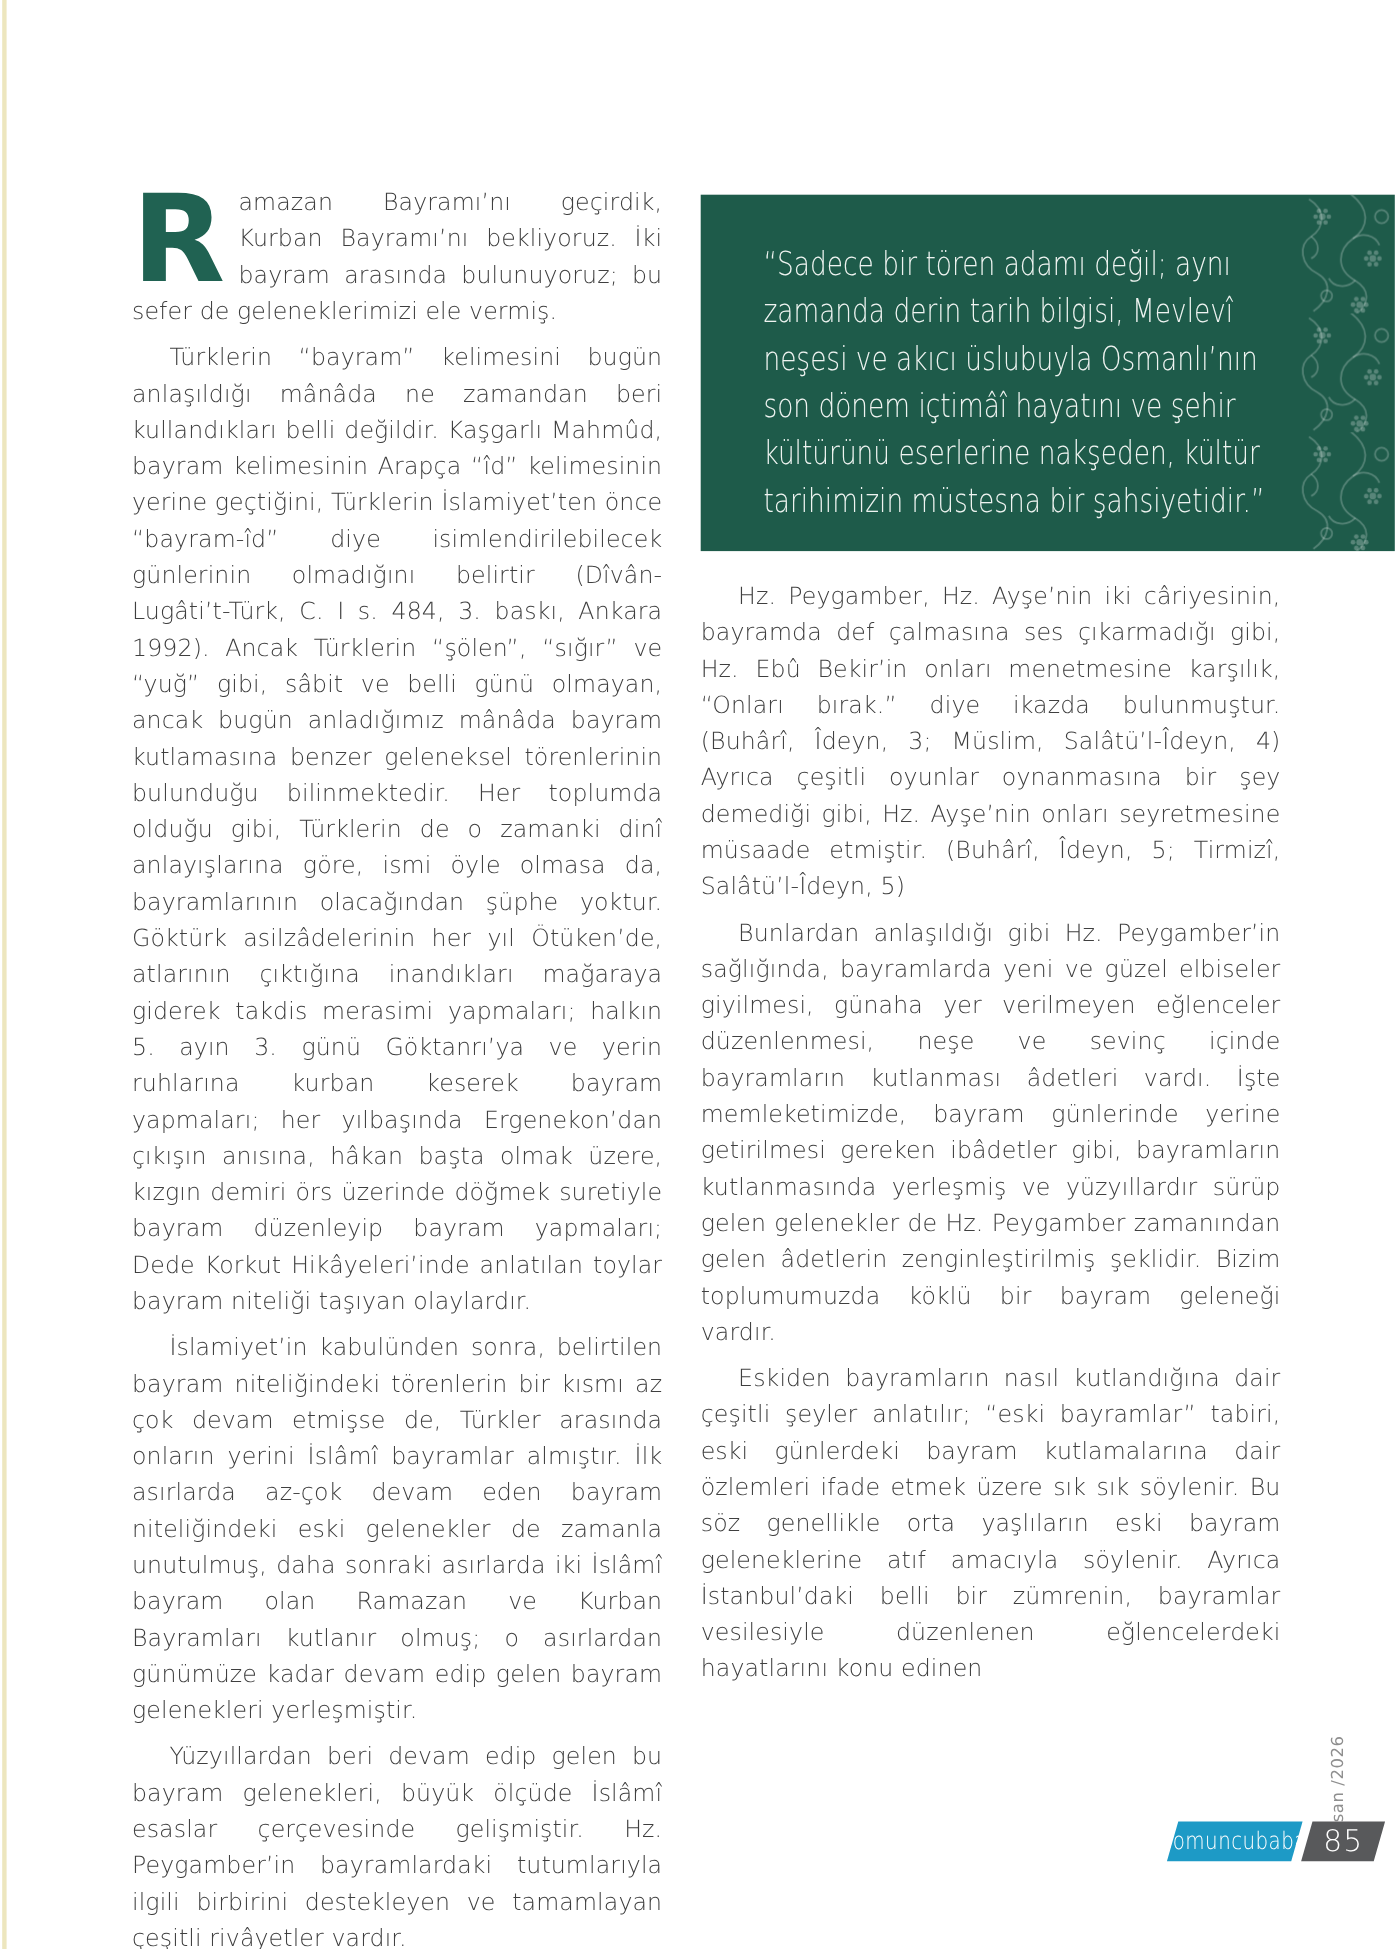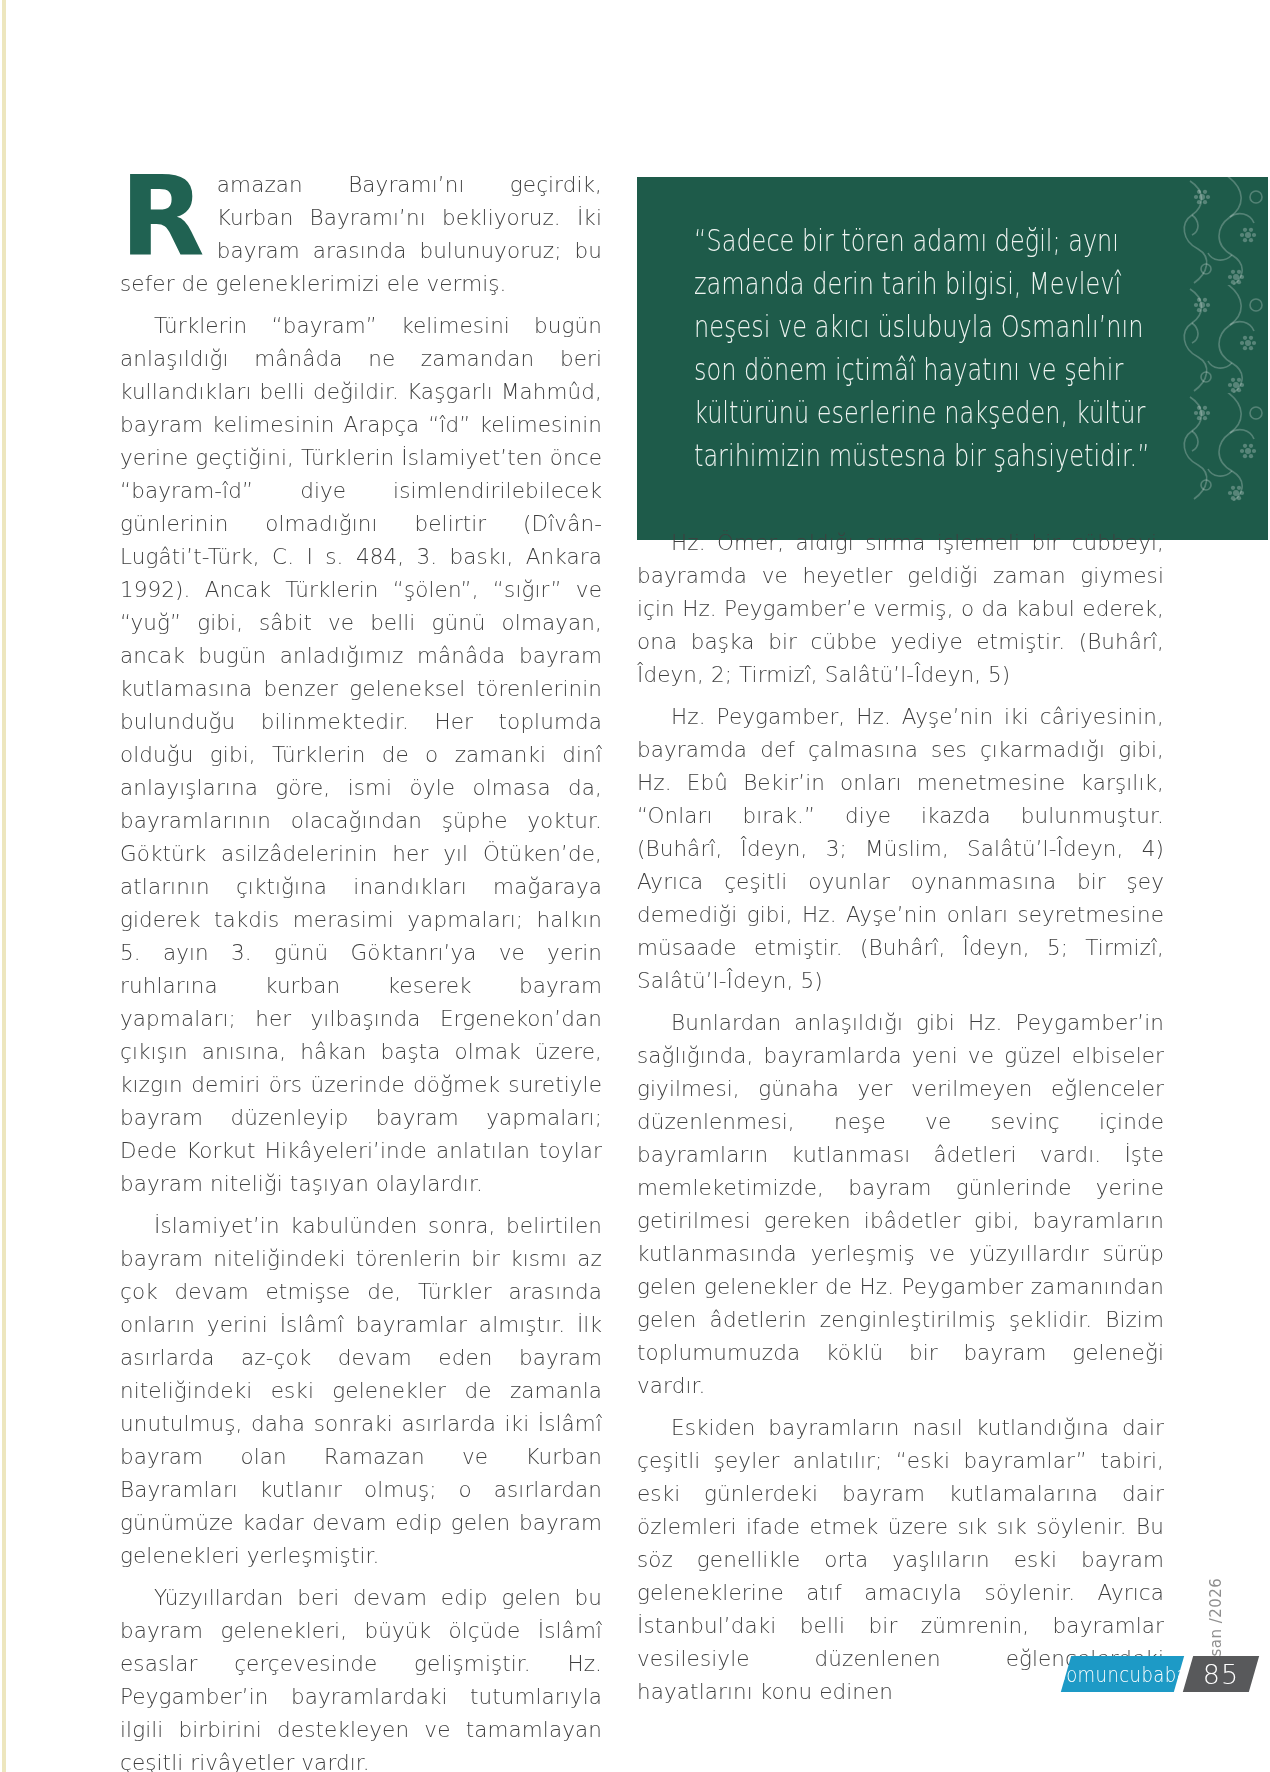--- a/index.html
+++ b/index.html
@@ -31,21 +31,21 @@
   .dropcap{
     float:left;
     font-size:110px;
     line-height:86px;
     color:#206252;
     font-weight:600;
     margin:6px 12px 2px 0;
   }
   
   .quote-box{
-    position:absolute;left:637px;top:177px;width:631px;height:363px;
+    position:absolute;left:637px;top:177px;width:631px;height:324px;
     background:#1E5B4A;
   }
   .quote-text{
     position:absolute;left:57px;top:42px;width:585px;
     color:#EFF4F1;
     font-size:30px;
     line-height:43px;
     font-weight:300;
     transform:scaleX(0.8);
     transform-origin:0 0;
@@ -133,21 +133,20 @@
           <use href="#rosette" x="70" y="58"></use>
           <use href="#rosette" x="24" y="20"></use>
           <use href="#rosette" x="58" y="100"></use>
         </pattern>
       </defs>
       <rect x="0" y="0" width="90" height="324" fill="url(#arab)"></rect>
     </svg>
   </div>
 
   <div id="right-col" class="col">
-    <p class="indent">Hz. Ömer, aldığı sırma işlemeli bir cübbeyi, bayramda ve heyetler geldiği zaman giymesi için Hz. Peygamber’e vermiş, o da kabul ederek, ona başka bir cübbe yediye etmiştir. (Buhârî, Îdeyn, 2; Tirmizî, Salâtü’l-Îdeyn, 5)</p>
     <p class="indent">Hz. Peygamber, Hz. Ayşe’nin iki câriyesinin, bayramda def çalmasına ses çıkarmadığı gibi, Hz. Ebû Bekir’in onları menetmesine karşılık, “Onları bırak.” diye ikazda bulunmuştur. (Buhârî, Îdeyn, 3; Müslim, Salâtü’l-Îdeyn, 4) Ayrıca çeşitli oyunlar oynanmasına bir şey demediği gibi, Hz. Ayşe’nin onları seyretmesine müsaade etmiştir. (Buhârî, Îdeyn, 5; Tirmizî, Salâtü’l-Îdeyn, 5)</p>
     <p class="indent">Bunlardan anlaşıldığı gibi Hz. Peygamber’in sağlığında, bayramlarda yeni ve güzel elbiseler giyilmesi, günaha yer verilmeyen eğlenceler düzenlenmesi, neşe ve sevinç içinde bayramların kutlanması âdetleri vardı. İşte memleketimizde, bayram günlerinde yerine getirilmesi gereken ibâdetler gibi, bayramların kutlanmasında yerleşmiş ve yüzyıllardır sürüp gelen gelenekler de Hz. Peygamber zamanından gelen âdetlerin zenginleştirilmiş şeklidir. Bizim toplumumuzda köklü bir bayram geleneği vardır.</p>
     <p class="indent">Eskiden bayramların nasıl kutlandığına dair çeşitli şeyler anlatılır; “eski bayramlar” tabiri, eski günlerdeki bayram kutlamalarına dair özlemleri ifade etmek üzere sık sık söylenir. Bu söz genellikle orta yaşlıların eski bayram geleneklerine atıf amacıyla söylenir. Ayrıca İstanbul’daki belli bir zümrenin, bayramlar vesilesiyle düzenlenen eğlencelerdeki hayatlarını konu edinen</p>
   </div>
 
   <div class="issue-date">Nisan /2026</div>
 
   <div class="brand-box">
     <span>somuncubaba</span>
   </div>

